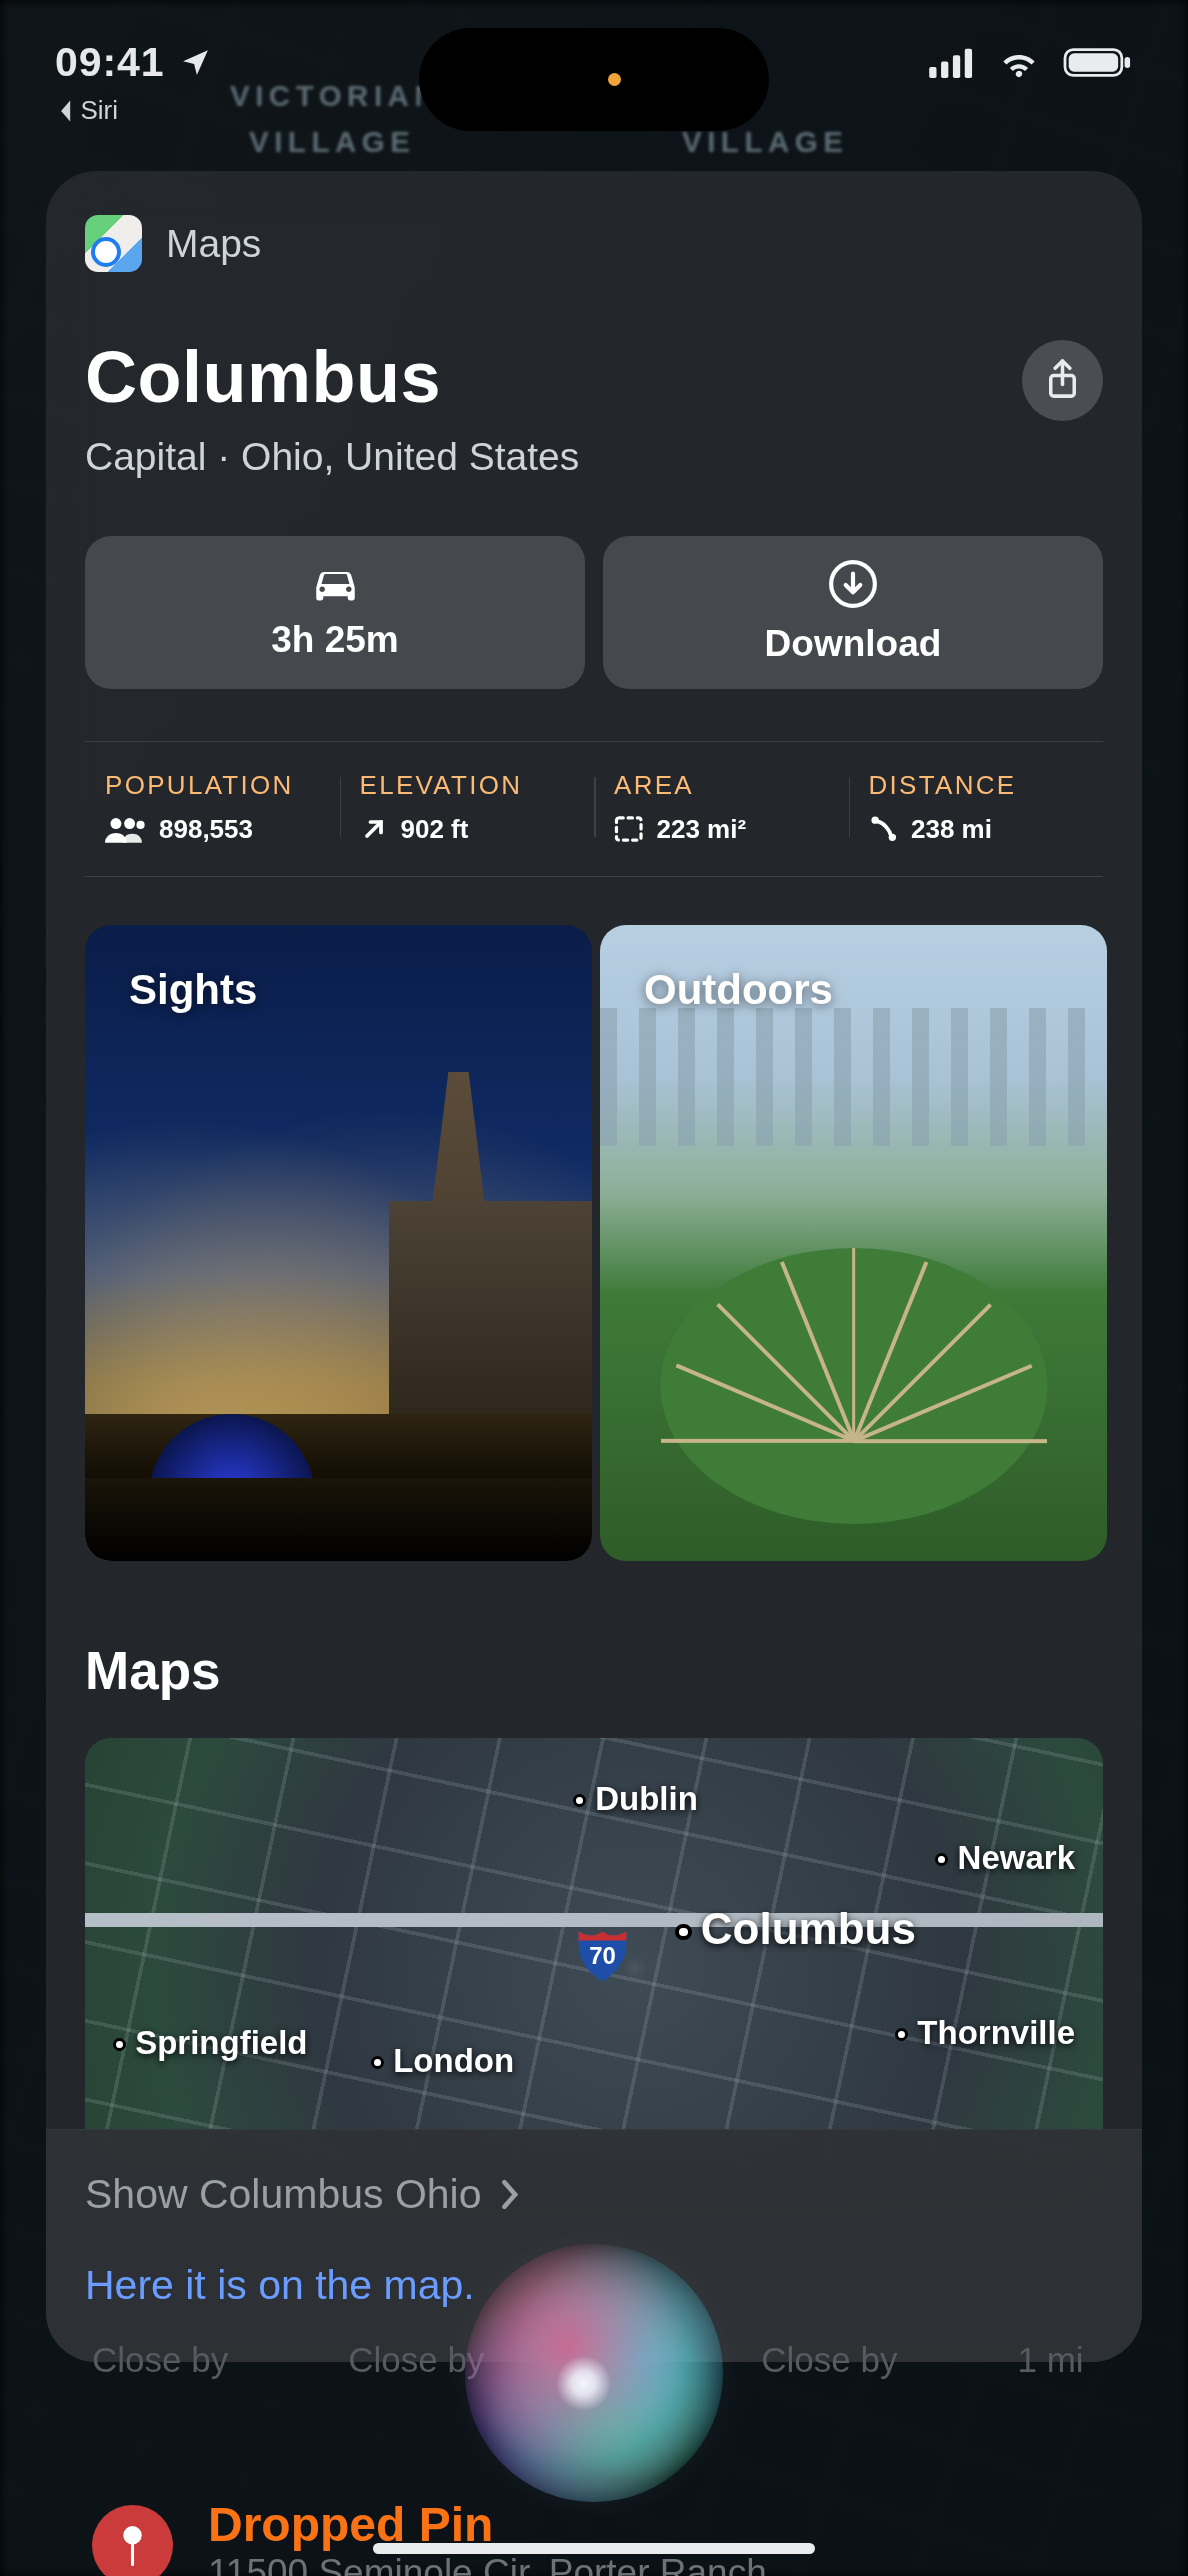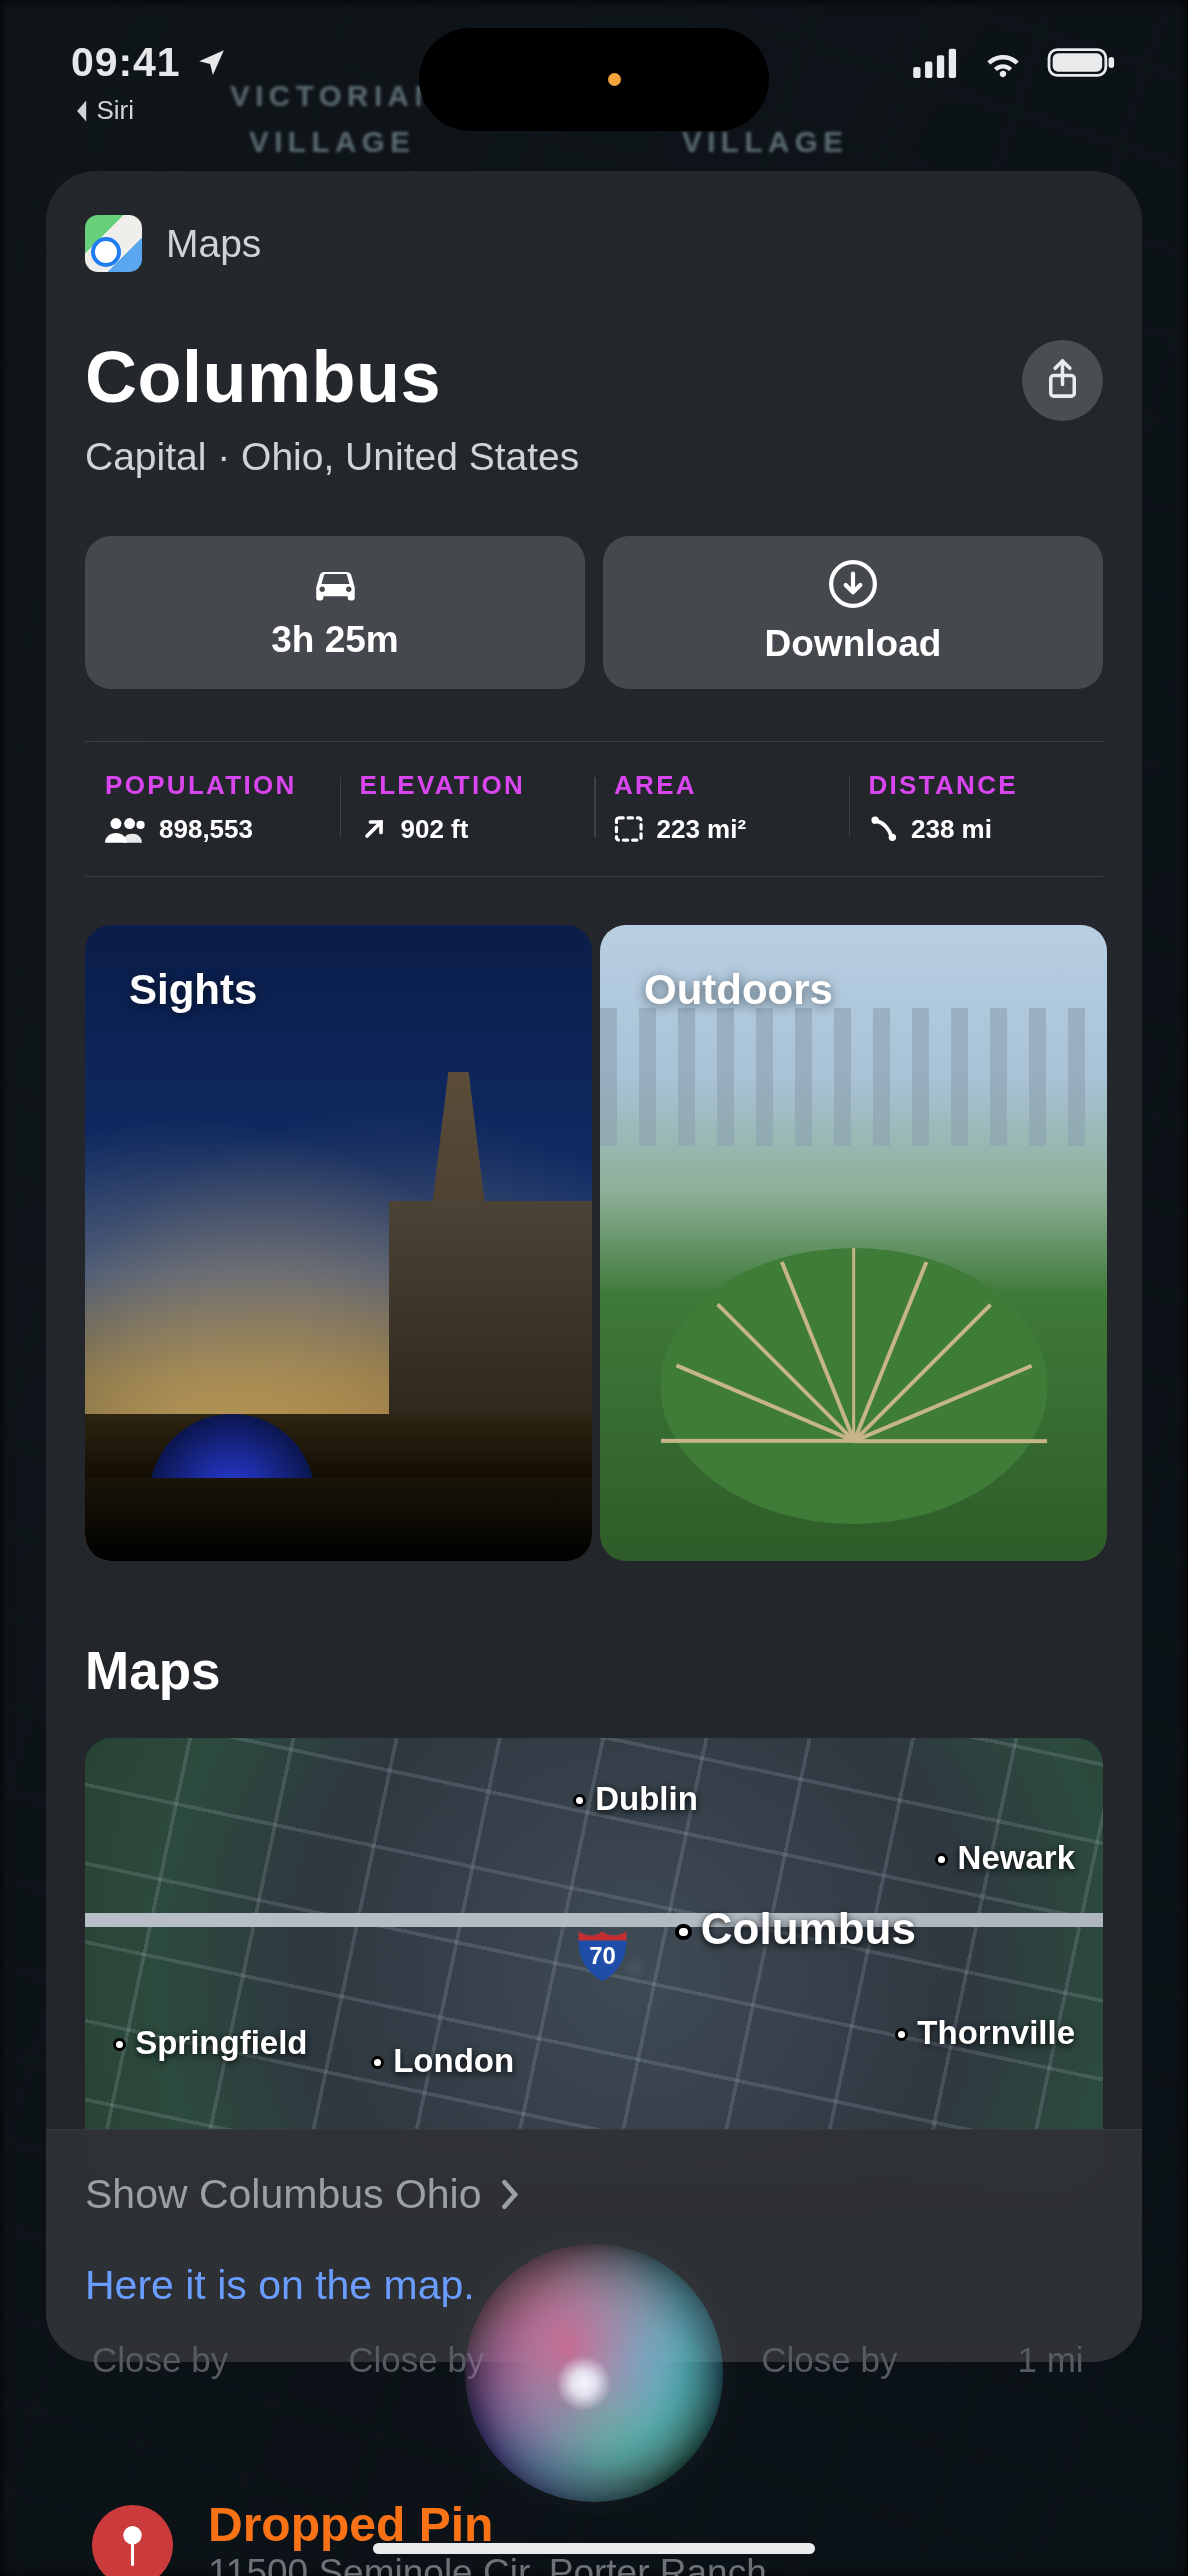--- a/index.html
+++ b/index.html
@@ -7,21 +7,21 @@
     
     .bg{position:absolute;inset:0;background:
        linear-gradient(120deg,#1b262c 0%,#16222a 40%,#132028 100%);
        filter:blur(5.5px) brightness(.55);}
     .bg::after{content:"";position:absolute;inset:0;
        background-image:
          repeating-linear-gradient(18deg,rgba(120,140,150,.06)0,rgba(120,140,150,.06)2.8px,transparent 2.8px,transparent 83px),
          repeating-linear-gradient(108deg,rgba(120,140,150,.06)0,rgba(120,140,150,.06)2.8px,transparent 2.8px,transparent 111px);}
     .bg-label{position:absolute;color:#5c6b74;font-size:29.5px;font-weight:700;letter-spacing:5.5px;filter:blur(1.8px);}
     
-    .statusbar{position:absolute;top:0;left:0;right:0;height:138px;padding:39px 71px 0;display:flex;align-items:flex-start;justify-content:space-between;z-index:50;}
+    .statusbar{position:absolute;top:0;left:0;right:0;height:138px;padding:39px 55px 0;display:flex;align-items:flex-start;justify-content:space-between;z-index:50;}
     .sb-left{display:flex;flex-direction:column;gap:9.2px;}
     .sb-time-row{display:flex;align-items:center;gap:14.7px;color:#e6e8ea;}
     .sb-time{font-size:41px;font-weight:600;letter-spacing:0.9px;}
     .sb-right{display:flex;align-items:center;gap:22px;margin-top:7.4px;color:#e9ebed;}
     .back-siri{display:flex;align-items:center;gap:5.5px;color:#cfd4d8;font-size:26px;font-weight:400;}
     .notch{position:absolute;top:28px;left:50%;transform:translateX(-50%);width:350px;height:103px;background:#000;border-radius:52px;z-index:60;display:flex;align-items:center;justify-content:center;}
     .notch::after{content:"";width:13px;height:13px;border-radius:50%;background:#f3a33c;margin-left:41px;}
     .ic{display:inline-flex;align-items:center;justify-content:center;}
     
     .card{position:absolute;left:46px;right:46px;top:171px;bottom:214px;background:rgba(38,41,45,.93);backdrop-filter:blur(28px);border-radius:50px;padding:44px 0 0;overflow:hidden;}
@@ -35,21 +35,21 @@
     .share{width:81px;height:81px;flex:none;border-radius:41px;background:#4a4d52;display:flex;align-items:center;justify-content:center;margin-top:3.7px;}
     .subtitle{color:#cfd4d8;font-size:39px;margin-top:16.6px;}
     
     .actions{display:flex;gap:18px;margin-top:57px;}
     .action{flex:1;height:153px;border-radius:26px;background:#45484d;display:flex;flex-direction:column;align-items:center;justify-content:center;gap:14.7px;}
     .action-label{color:#fff;font-size:37px;font-weight:600;}
     
     .stats{margin-top:52px;border-top:1.8px solid #3d4045;border-bottom:1.8px solid #3d4045;display:flex;padding:28px 0 31px;}
     .stat{flex:1;padding:0 20px;position:relative;}
     .stat+.stat::before{content:"";position:absolute;left:0;top:7.4px;bottom:7.4px;width:1.8px;background:#3d4045;}
-    .stat-h{color:#d946ef;font-size:26px;font-weight:700;letter-spacing:2.3px;}
+    .stat-h{color:#fdba74;font-size:26px;font-weight:400;letter-spacing:2.3px;}
     .stat-v{color:#fff;font-size:26px;font-weight:600;margin-top:13px;display:flex;align-items:center;gap:13px;}
     
     .guide-scroll{display:flex;gap:8px;margin-top:48px;margin-left:39px;overflow:hidden;}
     .guide{width:507px;height:636px;flex:none;border-radius:26px;position:relative;overflow:hidden;}
     .guide-title{position:absolute;top:41px;left:44px;color:#fff;font-size:42px;font-weight:700;text-shadow:0 1.8px 11px rgba(0,0,0,.5);z-index:2;}
     .g-sights{background:
        radial-gradient(circle at 20% 92%,rgba(255,210,120,.65),transparent 55%),
        radial-gradient(circle at 60% 90%,rgba(255,190,90,.45),transparent 60%),
        linear-gradient(180deg,#0b1d49 0%,#0f2a62 35%,#1e3c76 55%,#3d3c2f 72%,#1a1204 100%);}
     .g-sights .tower{position:absolute;right:83px;top:147px;width:101px;height:332px;background:linear-gradient(180deg,#5b4c3a,#3d3225);clip-path:polygon(40% 0,60% 0,100% 100%,0 100%);} 

